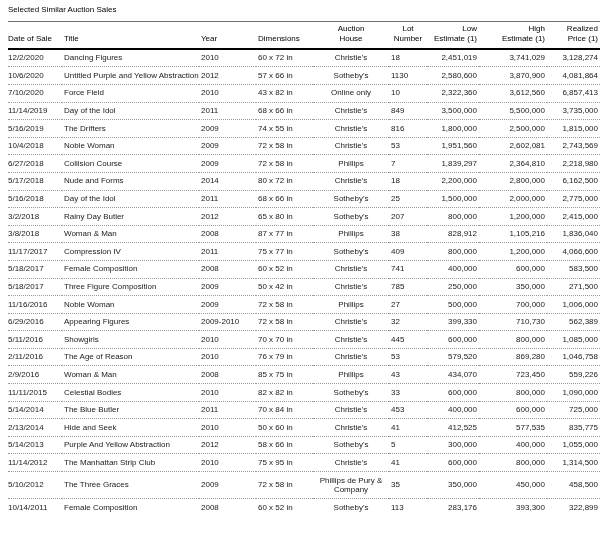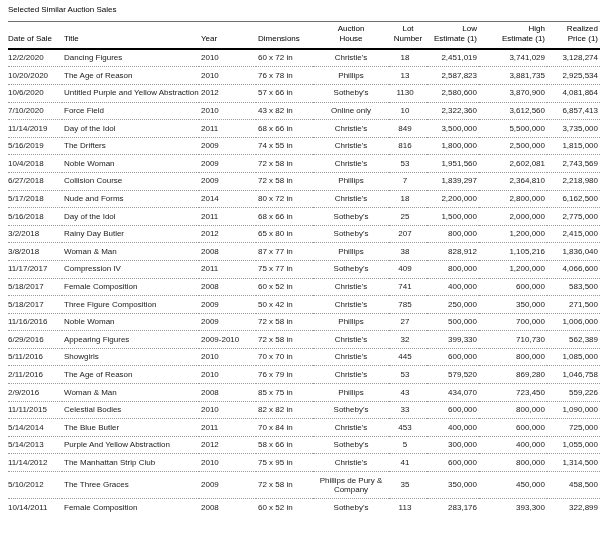--- a/index.html
+++ b/index.html
@@ -51,21 +51,21 @@
   tbody tr {
     border-bottom: 1px dotted #9a9a9a;
   }
   tbody tr:last-child {
     border-bottom: none;
   }
   
   th:nth-child(-n+4), td:nth-child(-n+4) { text-align: left; }
   th:nth-child(5), td:nth-child(5) { text-align: center; }
   th:nth-child(6) { text-align: center; margin-left: 17px; }
-  td:nth-child(6) { text-align: center; padding-right: 8px; }
+  td:nth-child(6) { text-align: left; padding-right: 8px; }
   th:nth-child(n+7), td:nth-child(n+7) { text-align: right; }
   td:first-child, th:first-child { padding-left: 0; }
   
   td:nth-child(5) { white-space: normal; }
   .hdr-line { display: block; }
 </style>
 </head>
 <body>
 
 <div class="page">
@@ -125,31 +125,20 @@
           <td>Dancing Figures</td>
           <td>2010</td>
           <td>60 x 72 in</td>
           <td>Christie's</td>
           <td>18</td>
           <td>2,451,019</td>
           <td>3,741,029</td>
           <td>3,128,274</td>
         </tr>
         <tr>
-          <td>10/20/2020</td>
-          <td>The Age of Reason</td>
-          <td>2010</td>
-          <td>76 x 78 in</td>
-          <td>Phillips</td>
-          <td>13</td>
-          <td>2,587,823</td>
-          <td>3,881,735</td>
-          <td>2,925,534</td>
-        </tr>
-        <tr>
           <td>10/6/2020</td>
           <td>Untitled Purple and Yellow Abstraction</td>
           <td>2012</td>
           <td>57 x 66 in</td>
           <td>Sotheby's</td>
           <td>1130</td>
           <td>2,580,600</td>
           <td>3,870,900</td>
           <td>4,081,864</td>
         </tr>
@@ -356,20 +345,31 @@
           <td>The Blue Butler</td>
           <td>2011</td>
           <td>70 x 84 in</td>
           <td>Christie's</td>
           <td>453</td>
           <td>400,000</td>
           <td>600,000</td>
           <td>725,000</td>
         </tr>
         <tr>
+          <td>2/13/2014</td>
+          <td>Hide and Seek</td>
+          <td>2010</td>
+          <td>50 x 60 in</td>
+          <td>Christie's</td>
+          <td>41</td>
+          <td>412,525</td>
+          <td>577,535</td>
+          <td>835,775</td>
+        </tr>
+        <tr>
           <td>5/14/2013</td>
           <td>Purple And Yellow Abstraction</td>
           <td>2012</td>
           <td>58 x 66 in</td>
           <td>Sotheby's</td>
           <td>5</td>
           <td>300,000</td>
           <td>400,000</td>
           <td>1,055,000</td>
         </tr>

